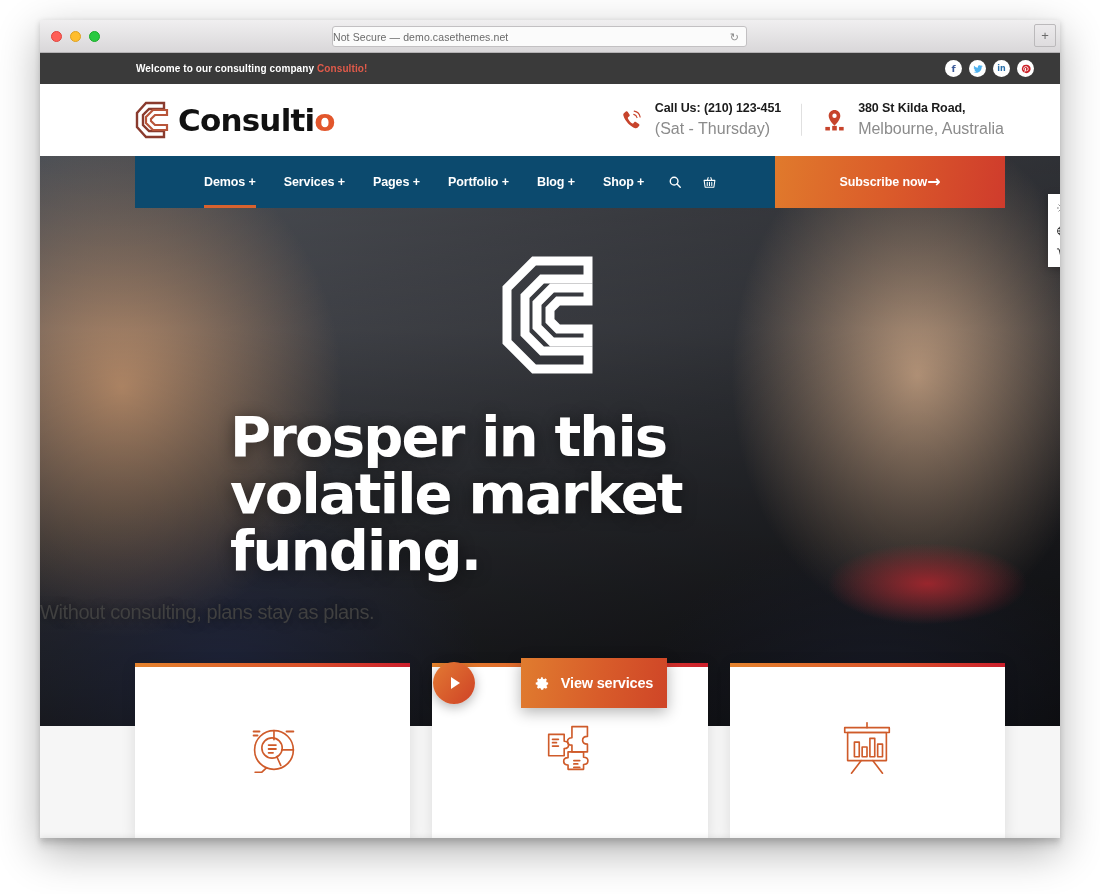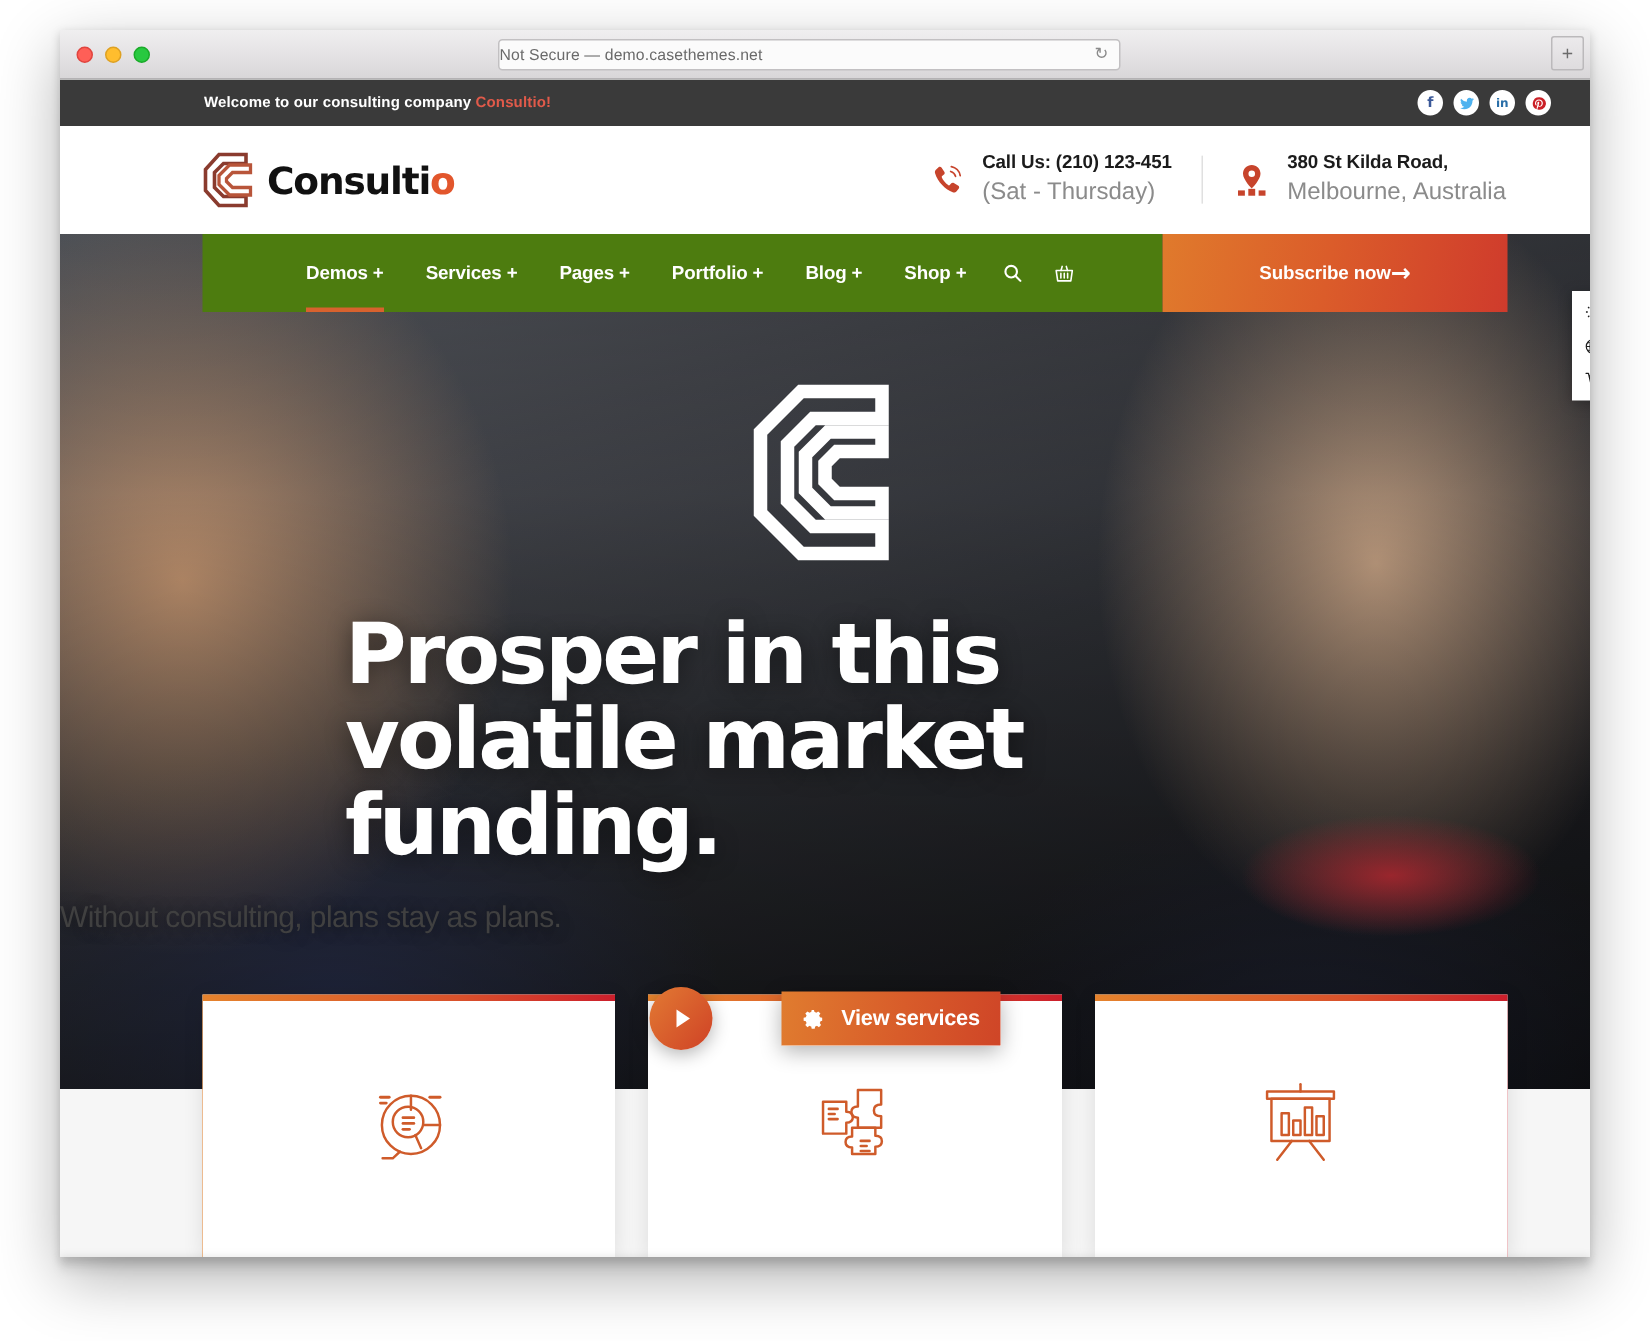--- a/index.html
+++ b/index.html
@@ -142,21 +142,21 @@
   .logo-wrap {
     position: absolute;
     left: 94px; top: 50%;
     transform: translateY(-50%);
     display: flex;
     align-items: center;
     gap: 4px;
   }
   .logo-mark { width: 40px; height: 44px; }
   .logo-text {
-    font-size: 25px;
+    font-size: 31px;
     font-weight: 700;
     letter-spacing: -0.8px;
     color: #111111;
     font-family: "DejaVu Sans", sans-serif;
   }
   .logo-text .accent { color: #e2562c; }
 
   .contacts {
     position: absolute;
     right: 56px; top: 50%;
@@ -216,21 +216,21 @@
   .navbar {
     position: absolute;
     left: 95px; top: 0;
     right: 55px;
     height: 52px;
     display: flex;
     z-index: 5;
   }
   .nav-left {
     flex: 1;
-    background: #4d7c0f;
+    background: #0c4a6e;
     display: flex;
     align-items: center;
     padding-left: 55px;
     gap: 0;
   }
   .nav-item {
     position: relative;
     font-size: 12.5px;
     font-weight: 700;
     color: #ffffff;
@@ -339,21 +339,21 @@
     box-shadow: 0 3px 12px rgba(0,0,0,0.3);
   }
   .play-tri {
     width: 0; height: 0;
     border-left: 9px solid #ffffff;
     border-top: 6px solid transparent;
     border-bottom: 6px solid transparent;
     margin-left: 3px;
   }
   .services-btn {
-    height: 36px;
+    height: 50px;
     padding: 0 14px;
     background: linear-gradient(100deg, #e07c2f 0%, #d85c2a 55%, #cf4527 100%);
     display: flex;
     align-items: center;
     gap: 11px;
     color: #ffffff;
     font-size: 14.5px;
     font-weight: 700;
     letter-spacing: -0.2px;
     box-shadow: 0 4px 14px rgba(0,0,0,0.3);

